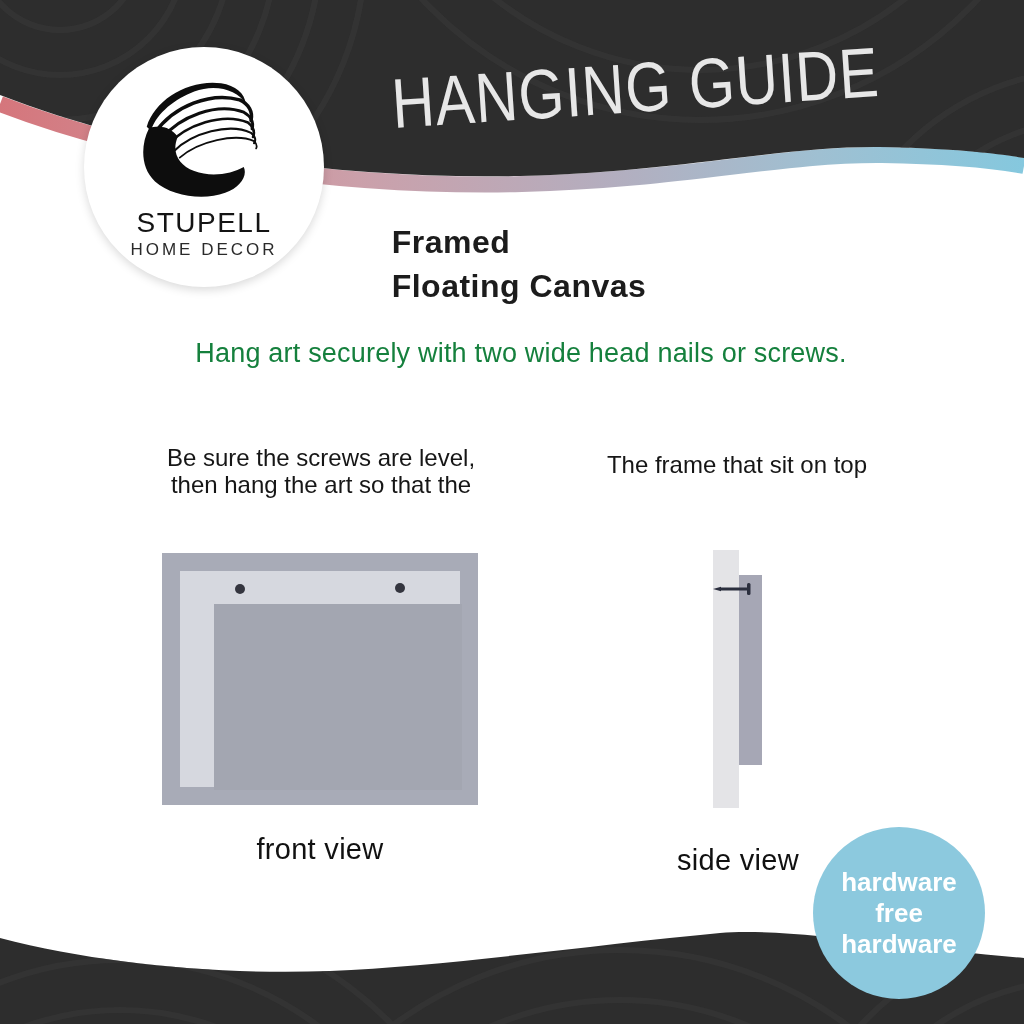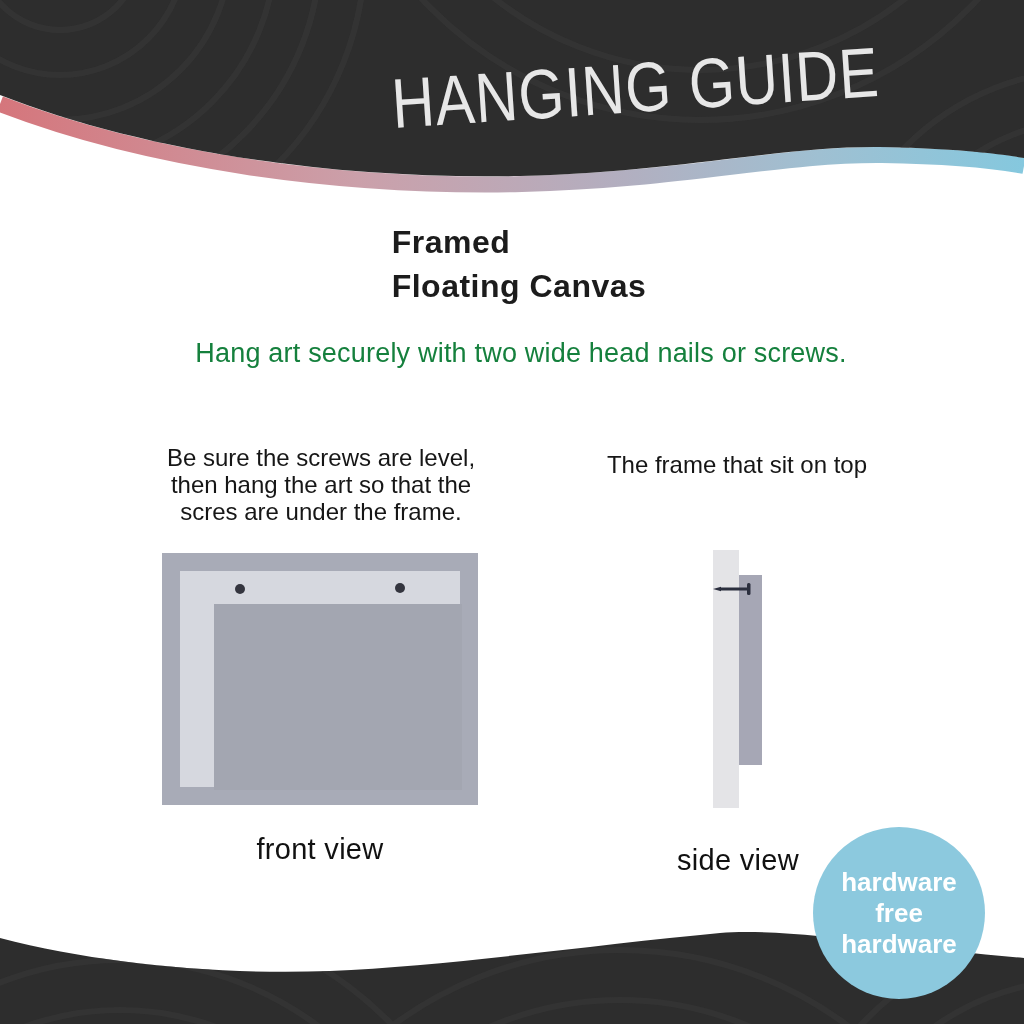--- a/index.html
+++ b/index.html
@@ -140,32 +140,46 @@
       <circle cx="1080" cy="1230" r="300"></circle>
     </g>
   </svg>
 
   <div class="content-layer">
 
     <div class="header-title">
       <span>HANGING GUIDE</span>
     </div>
 
+    <div class="logo-circle">
+      <svg class="abs" style="left:58px;top:26px;" width="122" height="128" viewBox="0 0 117 124">
+        <path d="M4,52 C12,26 44,6 76,10 C90,12 99,20 100,30 C92,16 70,10 50,18 C32,25 14,38 8,56 Z" fill="#0d0d0d"></path>
+        <g fill="none" stroke="#0d0d0d" stroke-linecap="round">
+          <path d="M12,58 C30,32 66,18 94,26 C103,30 107,38 105,46" stroke-width="3.4"></path>
+          <path d="M18,64 C36,42 72,28 98,38 C105,42 108,48 106,54" stroke-width="2.9"></path>
+          <path d="M24,70 C42,50 78,38 102,48 C107,52 109,57 107,62" stroke-width="2.5"></path>
+          <path d="M30,76 C48,58 84,48 105,58 C109,61 110,65 108,68" stroke-width="2.1"></path>
+          <path d="M36,82 C54,66 90,58 108,66 C110,68 111,71 110,73" stroke-width="1.7"></path>
+        </g>
+        <path d="M6,54 C-2,70 -2,92 12,105 C28,119 58,124 80,116 C94,111 102,100 98,91 C86,98 66,101 50,95 C34,89 28,76 34,62 C30,55 22,52 16,52 C12,52 8,52 6,54 Z" fill="#0d0d0d"></path>
+      </svg>
+      <div class="brand-name">STUPELL</div>
+      <div class="brand-tagline">HOME DECOR</div>
+    </div>
 
     <div class="product-title">
       <div>Framed</div>
       <div>Floating Canvas</div>
     </div>
 
     <div class="main-instruction">Hang art securely with two wide head nails or screws.</div>
 
     <div class="note note-left">
       <div>Be sure the screws are level,</div>
       <div>then hang the art so that the</div>
-      <div>scres are under the frame.</div>
     </div>
 
     <div class="note note-right">
       <div>The frame that sit on top</div>
     </div>
 
     <div class="front-frame">
       <div class="front-mat">
         <div class="front-canvas"></div>
       </div>

